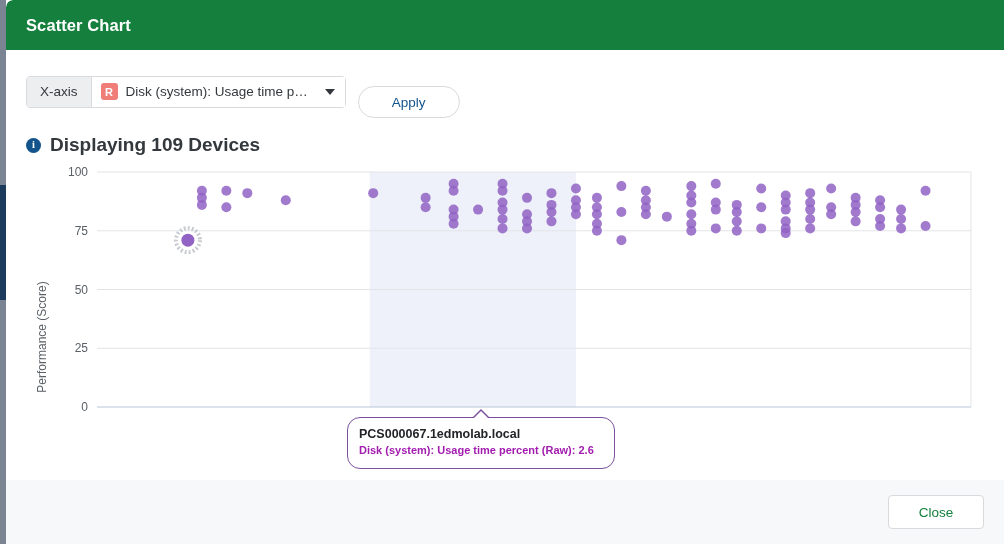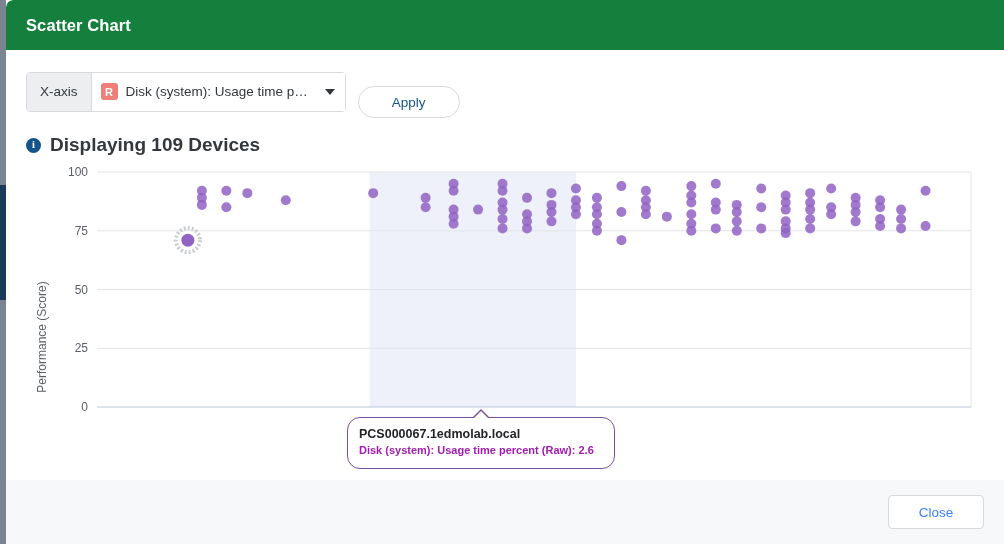--- a/index.html
+++ b/index.html
@@ -49,21 +49,21 @@
   
   .toolbar {
     display: flex; align-items: center;
     padding: 15px 0 0 20px;
     gap: 12px;
   }
   .axis-group {
     display: flex; align-items: stretch;
     border: 1px solid #d8dade;
     border-radius: 4px;
-    height: 40px;
+    height: 32px;
     background: #ffffff;
   }
   .axis-label {
     background: #eceef0;
     color: #33383d;
     font-size: 13.5px;
     display: flex; align-items: center;
     padding: 0 13px;
     border-right: 1px solid #d8dade;
     border-top-left-radius: 3px;
@@ -219,21 +219,21 @@
     width: 998px; height: 64px;
     background: #f7f8f9;
     display: flex; align-items: center; justify-content: flex-end;
     padding-right: 20px;
   }
   .close-btn {
     width: 96px; height: 34px;
     background: #ffffff;
     border: 1px solid #d8dade;
     border-radius: 4px;
-    color: #3b82f6;
+    color: #15803d;
     font-size: 13.5px;
     font-family: "Liberation Sans", sans-serif;
     cursor: pointer;
   }
 </style>
 </head>
 <body>
 
 <div id="app">
 

